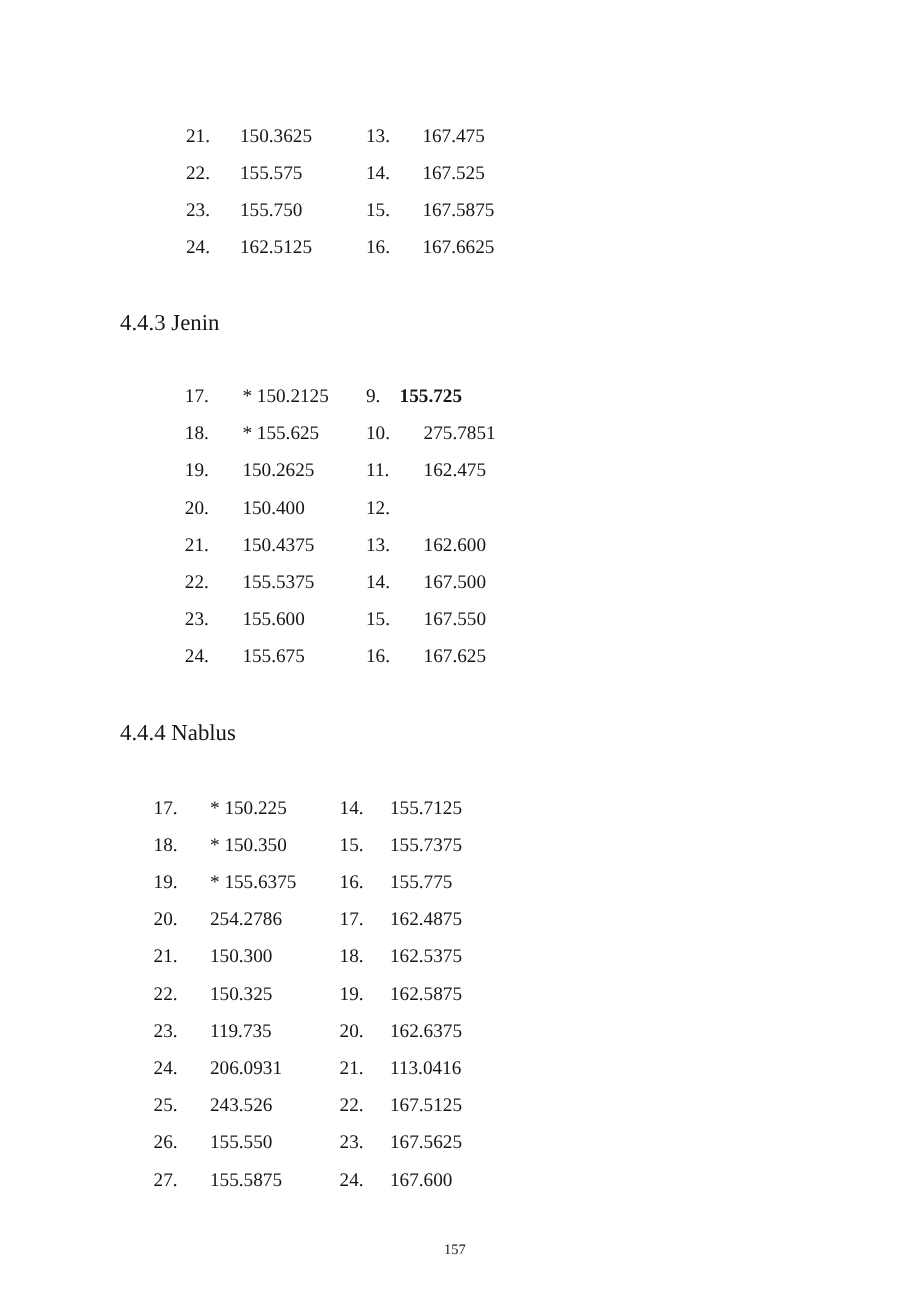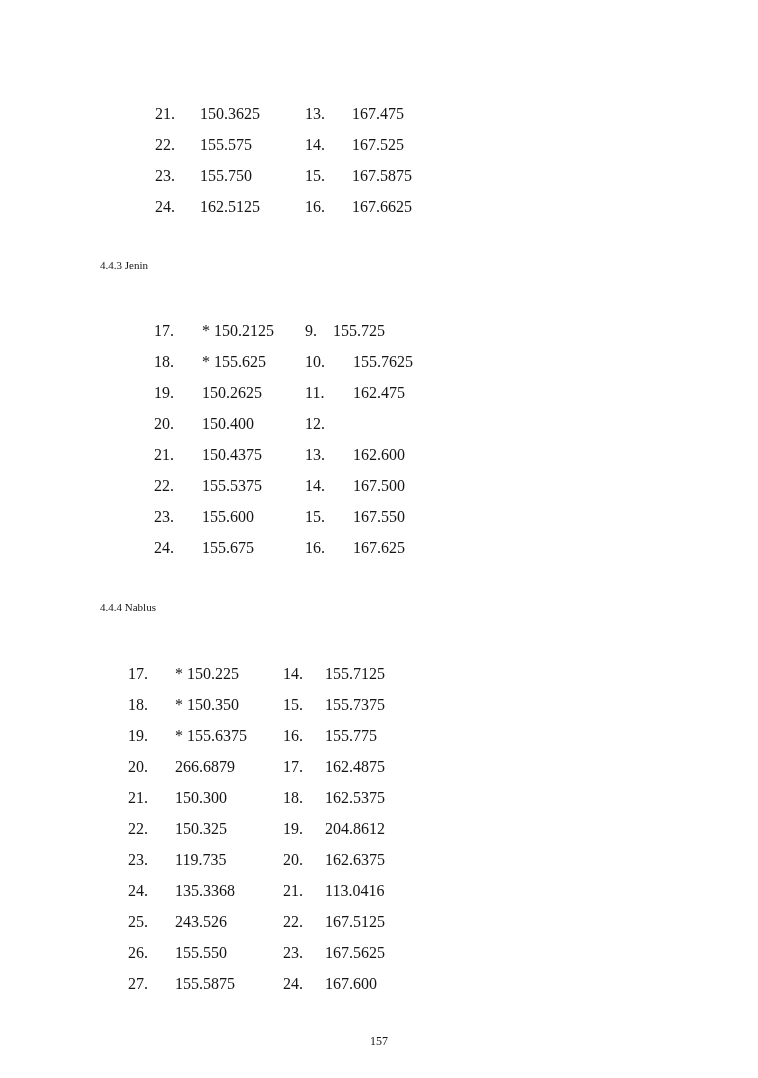--- a/index.html
+++ b/index.html
@@ -12,24 +12,24 @@
     font-size:16px;
     overflow:hidden;
     margin-top:32px;
   }
   .freq-list{position:absolute;left:0;width:758px;}
   .row{display:grid;height:31px;align-items:center;}
   .cell{white-space:pre;}
   .list-a .row{padding-left:155px;grid-template-columns:45px 105px 47px 1fr;}
   .list-b .row{padding-left:154px;grid-template-columns:48px 103px 48px 1fr;}
   .list-c .row{padding-left:128px;grid-template-columns:47px 108px 42px 1fr;}
-  .right_val.tight{margin-left:-20px;}
+  .right_val.tight{margin-left:-20px;font-weight:bold;}
   .section-heading{
     position:absolute;left:100px;
-    font-size:11px;
+    font-size:19px;
   }
   .page-number{
     position:absolute;left:0;top:1002px;width:758px;
     text-align:center;font-size:12px;
   }
   .list-a{top:66px;}
   .heading-jenin{top:227px;}
   .list-b{top:283px;}
   .heading-nablus{top:569px;}
   .list-c{top:626px;}
@@ -72,21 +72,21 @@
       <div class="row">
         <span class="cell left_no">17.</span>
         <span class="cell left_val">* 150.2125</span>
         <span class="cell right_no">9.</span>
         <span class="cell right_val tight">155.725</span>
       </div>
       <div class="row">
         <span class="cell left_no">18.</span>
         <span class="cell left_val">* 155.625</span>
         <span class="cell right_no">10.</span>
-        <span class="cell right_val">155.7625</span>
+        <span class="cell right_val">275.7851</span>
       </div>
       <div class="row">
         <span class="cell left_no">19.</span>
         <span class="cell left_val">150.2625</span>
         <span class="cell right_no">11.</span>
         <span class="cell right_val">162.475</span>
       </div>
       <div class="row">
         <span class="cell left_no">20.</span>
         <span class="cell left_val">150.400</span>
@@ -134,45 +134,45 @@
         <span class="cell right_val">155.7375</span>
       </div>
       <div class="row">
         <span class="cell left_no">19.</span>
         <span class="cell left_val">* 155.6375</span>
         <span class="cell right_no">16.</span>
         <span class="cell right_val">155.775</span>
       </div>
       <div class="row">
         <span class="cell left_no">20.</span>
-        <span class="cell left_val">266.6879</span>
+        <span class="cell left_val">254.2786</span>
         <span class="cell right_no">17.</span>
         <span class="cell right_val">162.4875</span>
       </div>
       <div class="row">
         <span class="cell left_no">21.</span>
         <span class="cell left_val">150.300</span>
         <span class="cell right_no">18.</span>
         <span class="cell right_val">162.5375</span>
       </div>
       <div class="row">
         <span class="cell left_no">22.</span>
         <span class="cell left_val">150.325</span>
         <span class="cell right_no">19.</span>
-        <span class="cell right_val">204.8612</span>
+        <span class="cell right_val">162.5875</span>
       </div>
       <div class="row">
         <span class="cell left_no">23.</span>
         <span class="cell left_val">119.735</span>
         <span class="cell right_no">20.</span>
         <span class="cell right_val">162.6375</span>
       </div>
       <div class="row">
         <span class="cell left_no">24.</span>
-        <span class="cell left_val">135.3368</span>
+        <span class="cell left_val">206.0931</span>
         <span class="cell right_no">21.</span>
         <span class="cell right_val">113.0416</span>
       </div>
       <div class="row">
         <span class="cell left_no">25.</span>
         <span class="cell left_val">243.526</span>
         <span class="cell right_no">22.</span>
         <span class="cell right_val">167.5125</span>
       </div>
       <div class="row">

